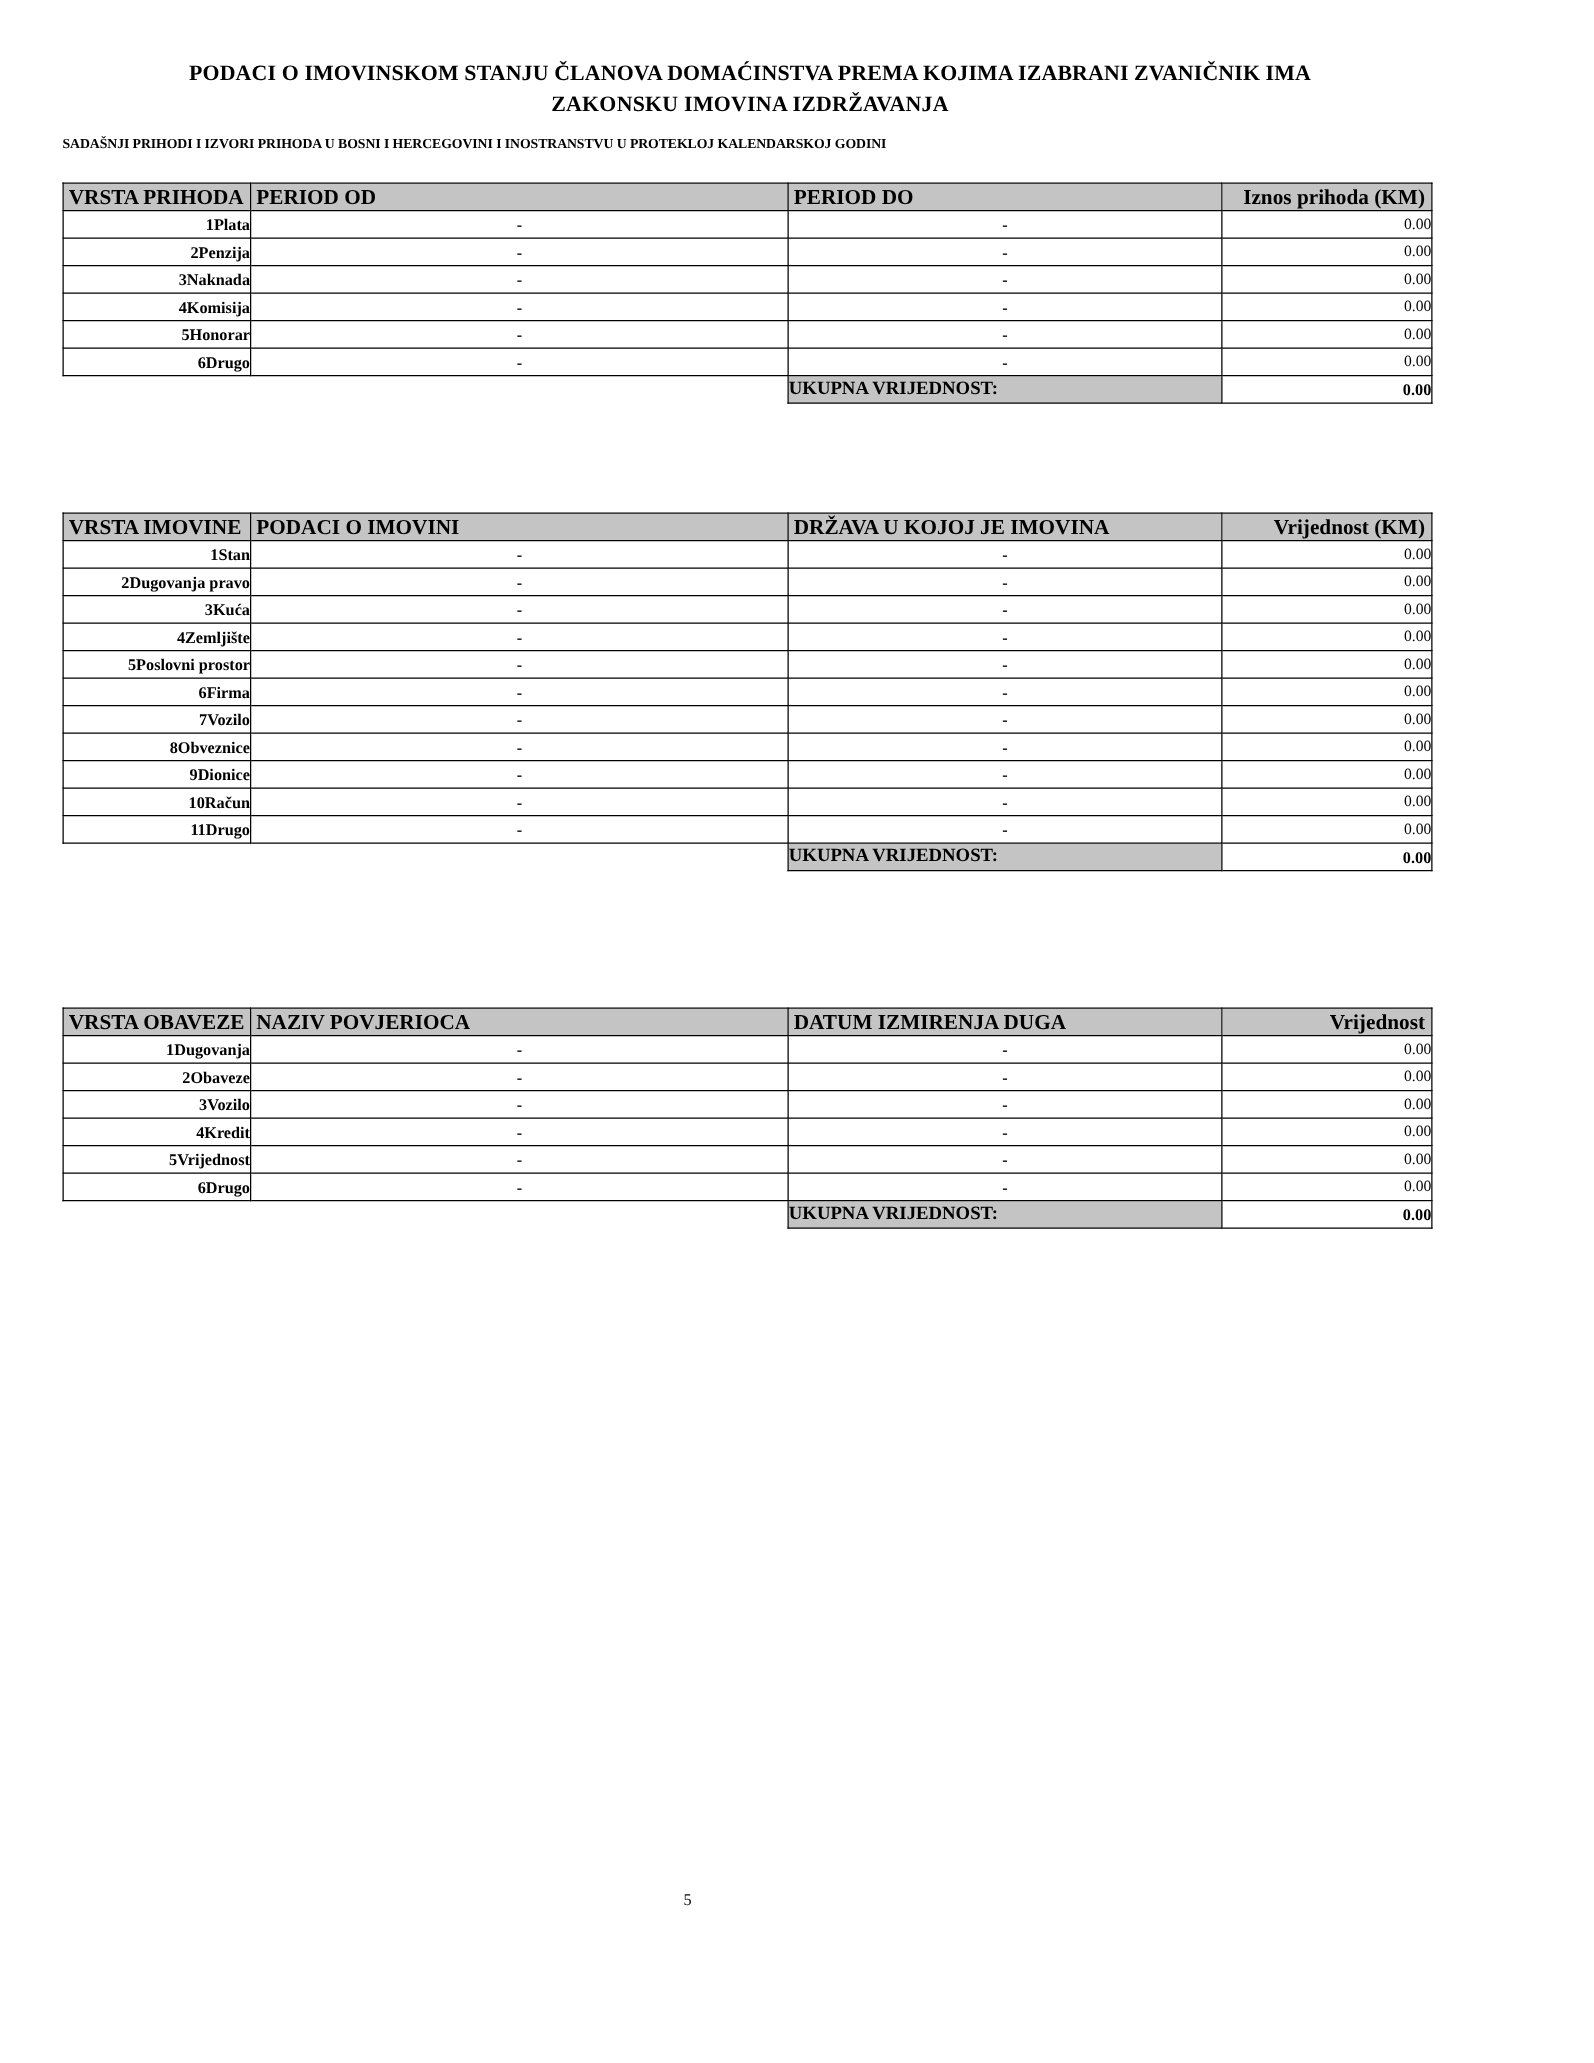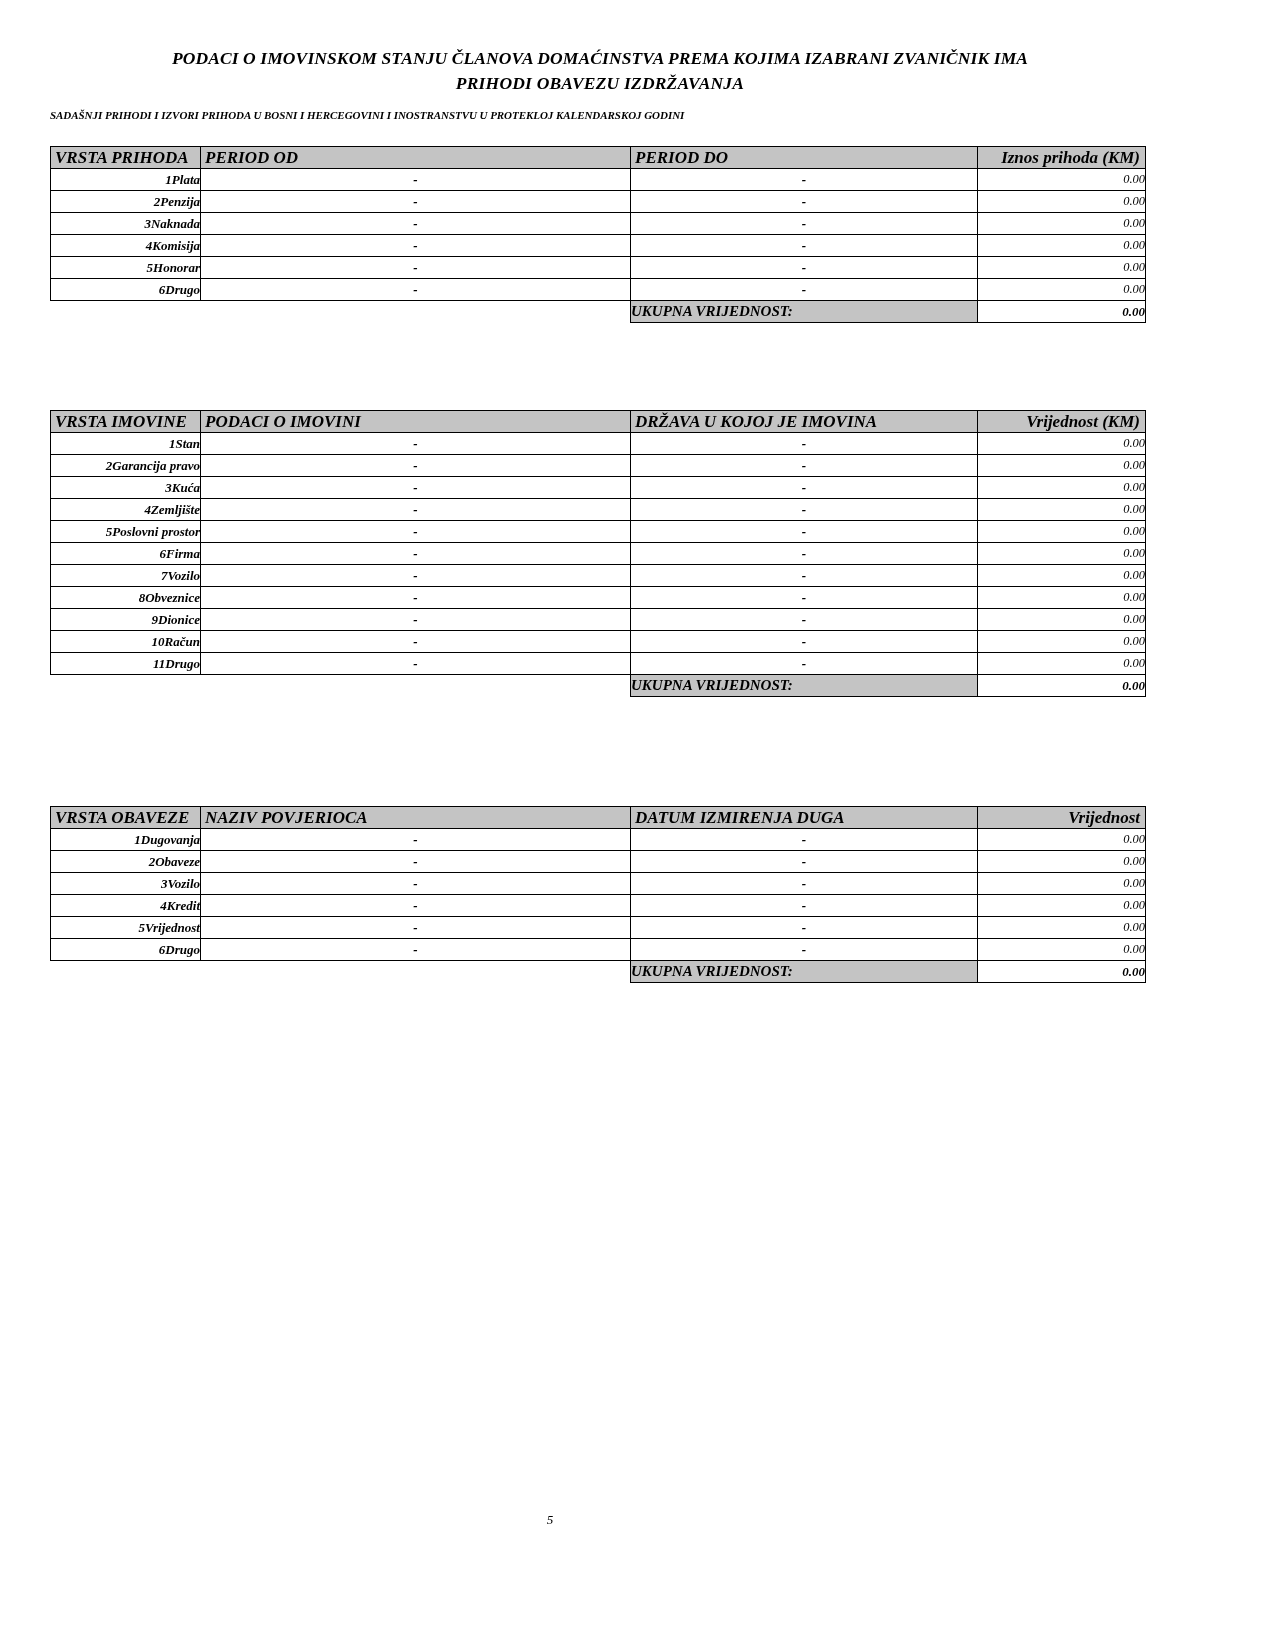--- a/index.html
+++ b/index.html
@@ -14,21 +14,20 @@
     font-family: "Liberation Serif", "DejaVu Serif", serif;
     color: #000000;
     overflow: hidden;
   }
 
   .page {
     position: relative;
     width: 1275px;
     height: 1650px;
     box-sizing: border-box;
-    font-style: italic;
   }
 
   
   .title-block {
     position: absolute;
     left: 50px;
     top: 46px;
     width: 1100px;
     text-align: center;
   }
@@ -139,21 +138,21 @@
     font-size: 13px;
   }
 </style>
 </head>
 <body>
 
 <div class="page">
 
   <div class="title-block">
     <div class="title-line">PODACI O IMOVINSKOM STANJU ČLANOVA DOMAĆINSTVA PREMA KOJIMA IZABRANI ZVANIČNIK IMA</div>
-    <div class="title-line second">PRIHODI OBAVEZU IZDRŽAVANJA</div>
+    <div class="title-line second">ZAKONSKU IMOVINA IZDRŽAVANJA</div>
   </div>
 
   <div class="subtitle">SADAŠNJI PRIHODI I IZVORI PRIHODA U BOSNI I HERCEGOVINI I INOSTRANSTVU U PROTEKLOJ KALENDARSKOJ GODINI</div>
 
   <table class="grid" id="table-income">
     <colgroup>
       <col style="width:150px">
       <col style="width:430px">
       <col style="width:347px">
       <col style="width:168px">
@@ -227,21 +226,21 @@
         <td class="hdr r">Vrijednost (KM)</td>
       </tr>
 
       <tr>
         <td class="lbl"><span class="num">1</span><span>Stan</span></td>
         <td class="dash">-</td>
         <td class="dash">-</td>
         <td class="money">0.00</td>
       </tr>
       <tr>
-        <td class="lbl"><span class="num">2</span><span>Garancija pravo</span></td>
+        <td class="lbl"><span class="num">2</span><span>Dugovanja pravo</span></td>
         <td class="dash">-</td>
         <td class="dash">-</td>
         <td class="money">0.00</td>
       </tr>
       <tr>
         <td class="lbl"><span class="num">3</span><span>Kuća</span></td>
         <td class="dash">-</td>
         <td class="dash">-</td>
         <td class="money">0.00</td>
       </tr>

